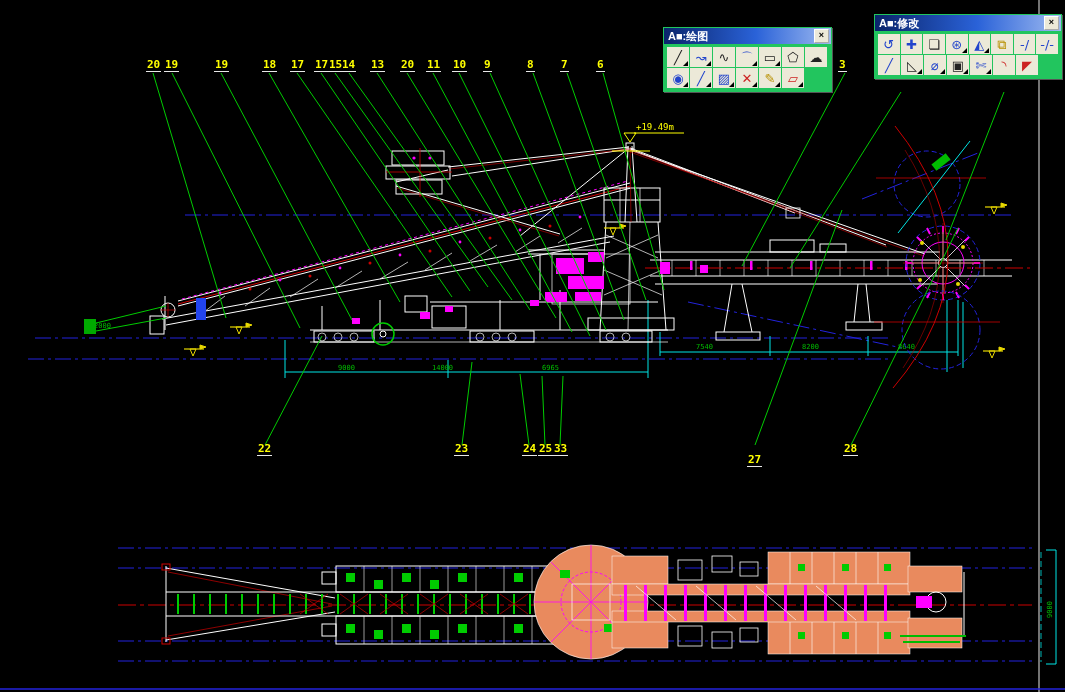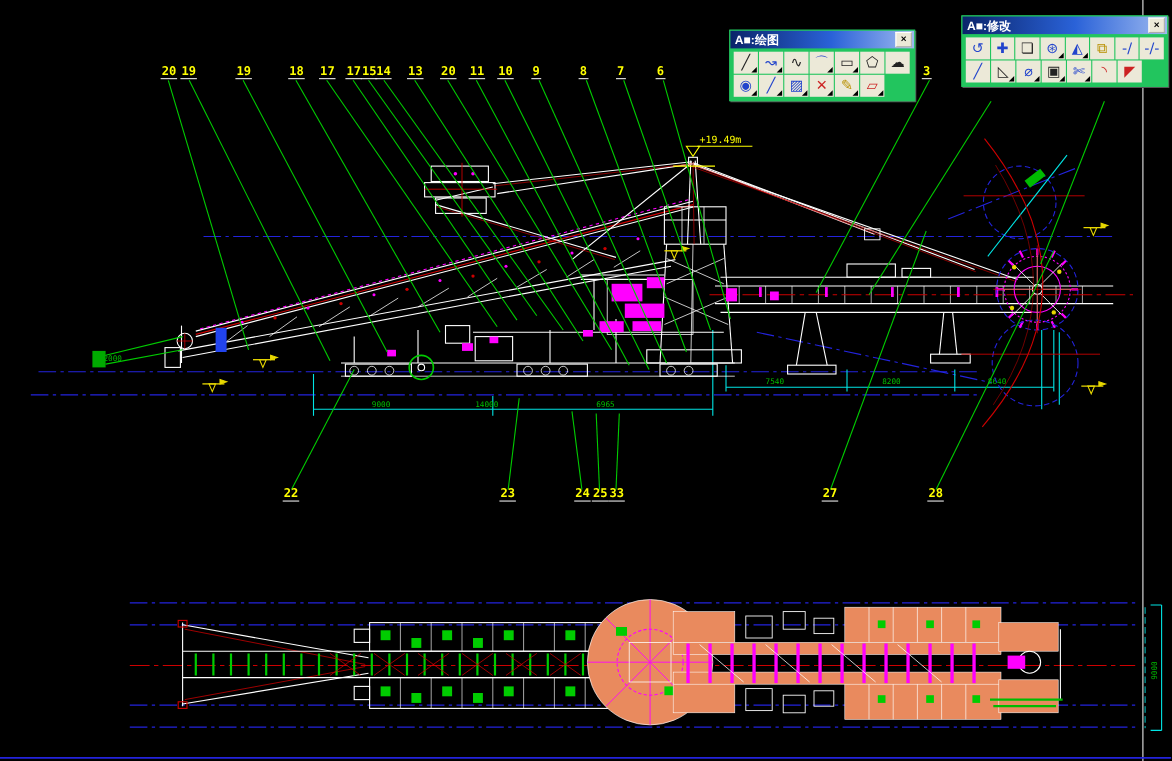--- a/index.html
+++ b/index.html
@@ -595,21 +595,21 @@
 <span class="callout" style="left:483px;top:59px">9</span>
 <span class="callout" style="left:526px;top:59px">8</span>
 <span class="callout" style="left:560px;top:59px">7</span>
 <span class="callout" style="left:596px;top:59px">6</span>
 <span class="callout" style="left:838px;top:59px">3</span>
 <span class="callout" style="left:257px;top:443px">22</span>
 <span class="callout" style="left:454px;top:443px">23</span>
 <span class="callout" style="left:522px;top:443px">24</span>
 <span class="callout" style="left:538px;top:443px">25</span>
 <span class="callout" style="left:553px;top:443px">33</span>
-<span class="callout" style="left:747px;top:443px">27</span>
+<span class="callout" style="left:747px;top:454px">27</span>
 <span class="callout" style="left:843px;top:443px">28</span>
 
 <div class="palette" style="left:663px;top:27px;width:167px">
   <div class="ttl">
     <span class="ttxt">A■:绘图</span>
     <span class="closebtn">×</span>
   </div>
   <div class="tools">
     <div class="trow">
       <button class="tool fly">╱</button>

